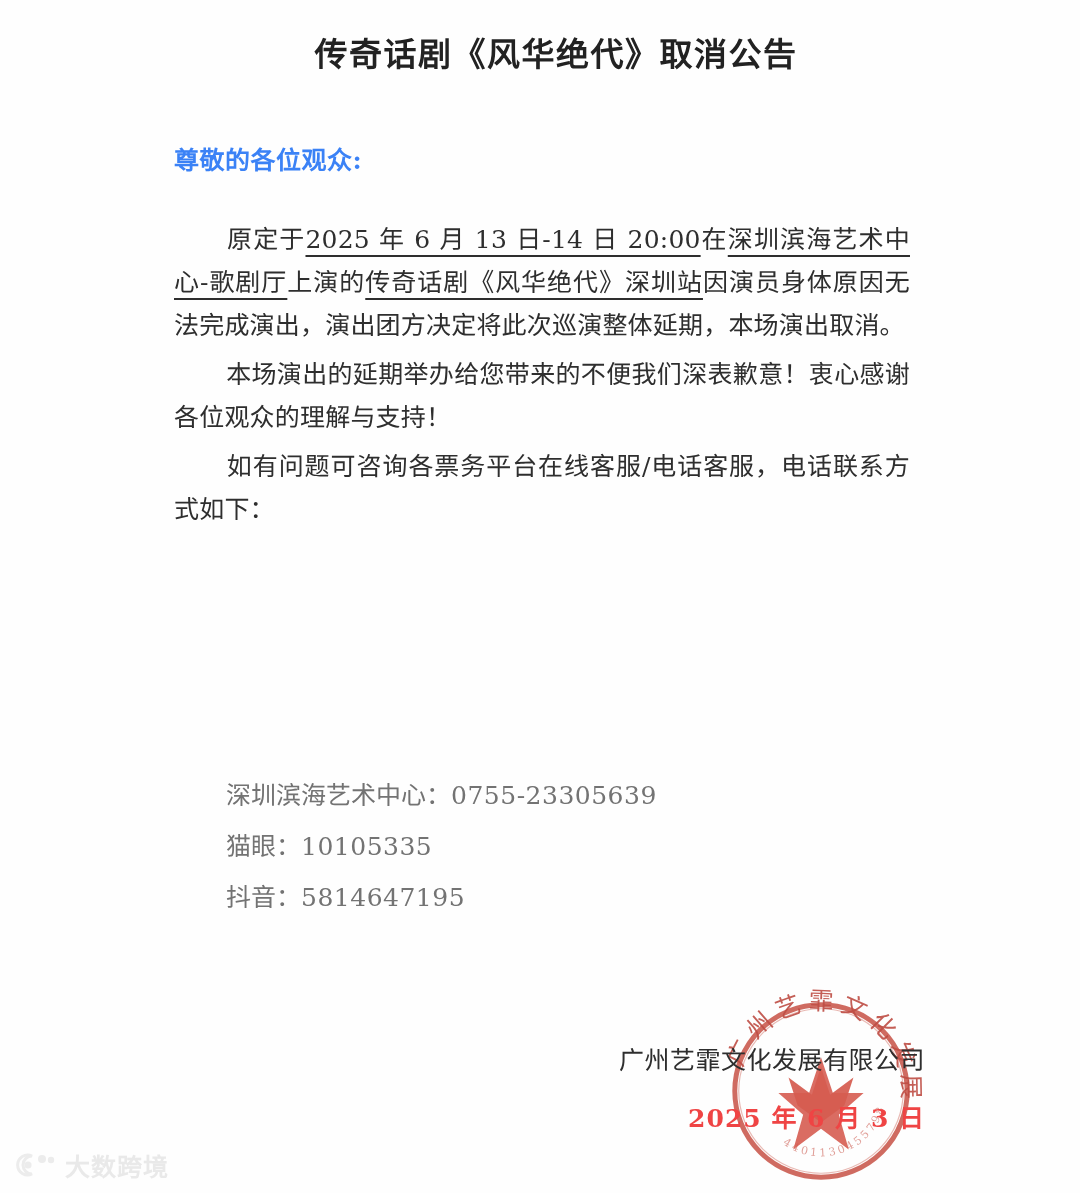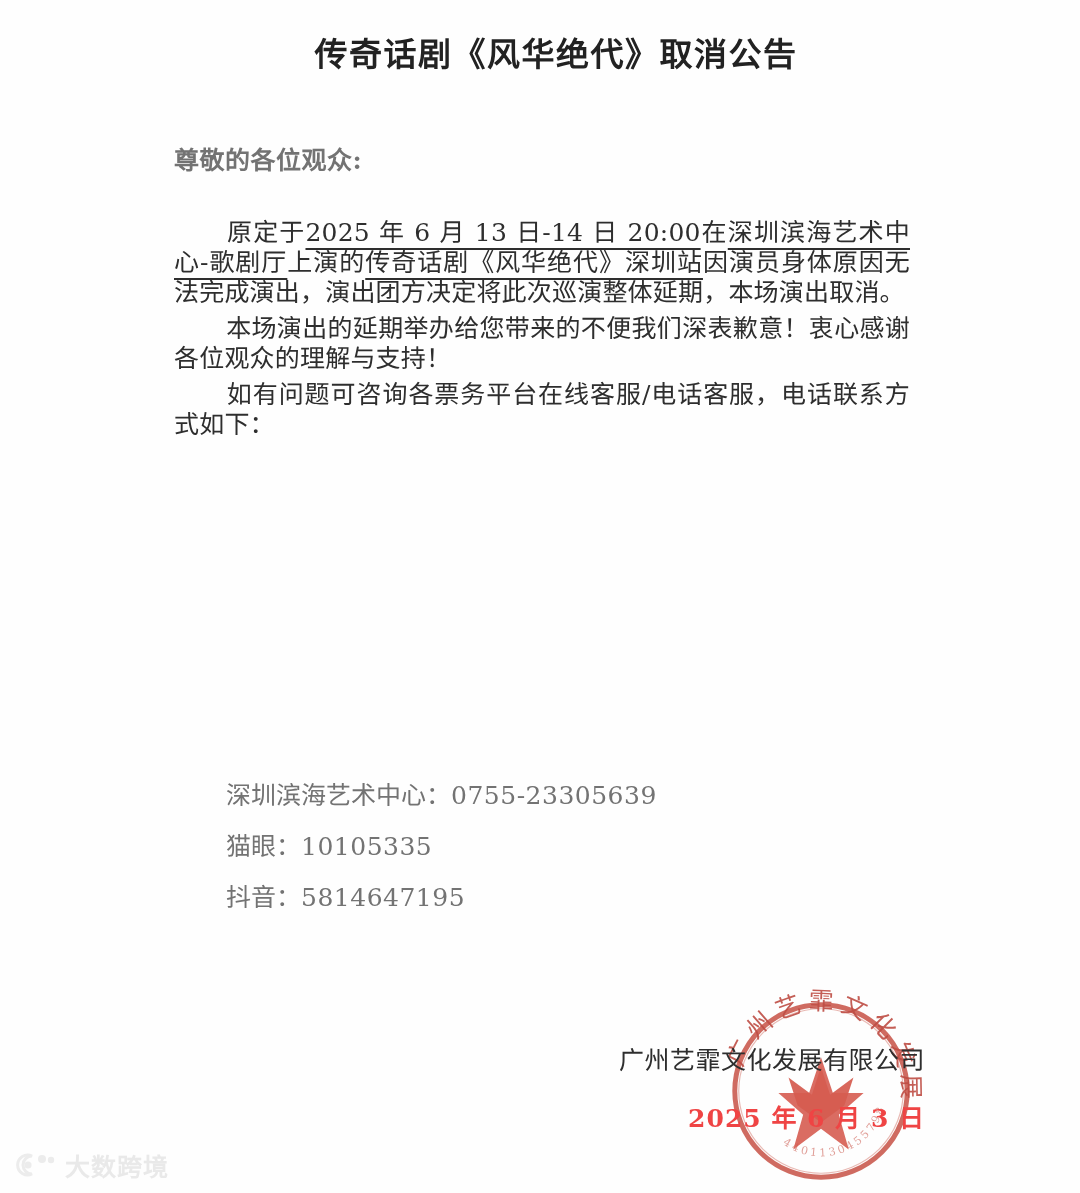--- a/index.html
+++ b/index.html
@@ -43,29 +43,29 @@
   .body-block {
     position: absolute;
     top: 140px;
     left: 174px;
     width: 736px;
   }
 
   .salutation {
     font-size: 25px;
     font-weight: bold;
-    color: #737373;
+    color: #3b82f6;
     margin: 0 0 42px 0;
     letter-spacing: 0.5px;
     font-family: "DejaVu Serif", "Liberation Serif", serif;
   }
 
   .para {
     font-size: 25px;
-    line-height: 30px;
+    line-height: 43px;
     margin: 0 0 6px 0;
     color: #2e2e2e;
     text-align: justify;
     letter-spacing: 0.2px;
   }
   .para .indent {
     display: inline-block;
     width: 52px;
   }
   .u {

